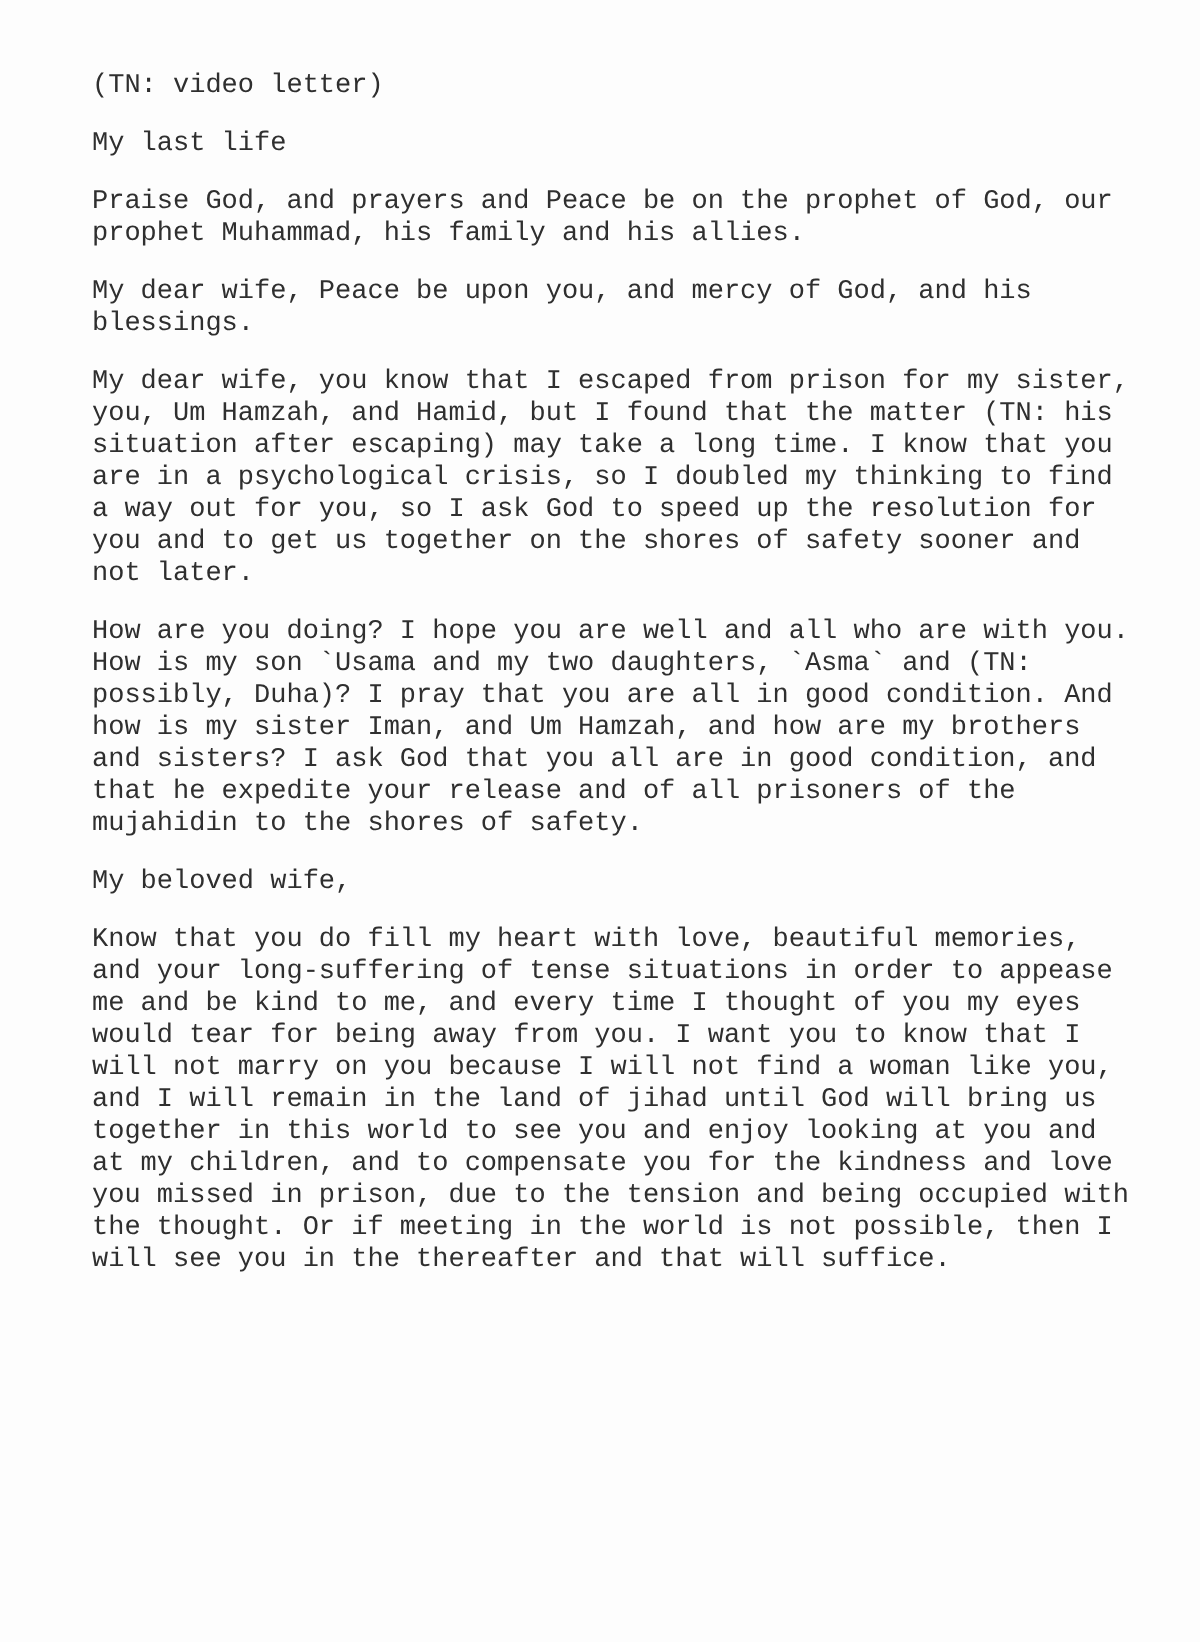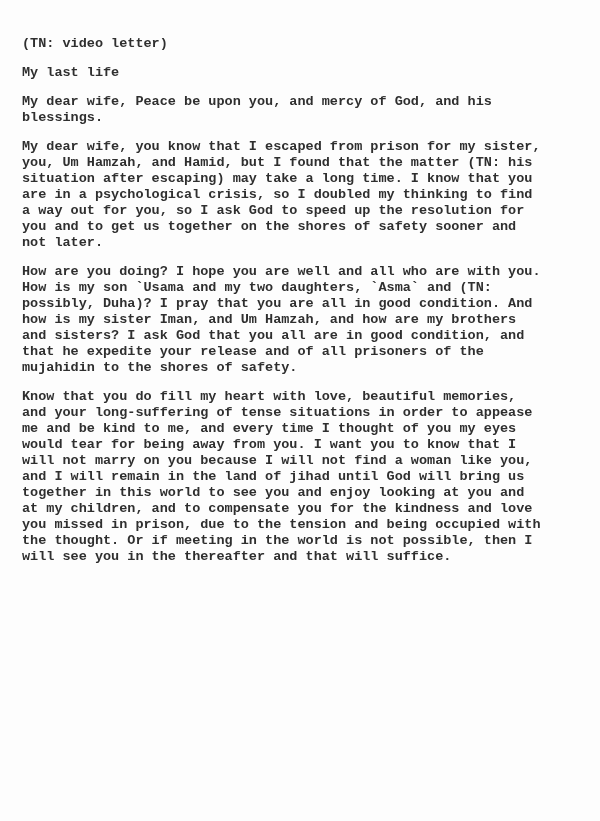--- a/index.html
+++ b/index.html
@@ -10,57 +10,59 @@
   body {
     width: 600px;
     height: 821px;
     overflow: hidden;
     font-family: "Liberation Mono", "DejaVu Sans Mono", monospace;
   }
   .page {
     box-sizing: border-box;
     width: 600px;
     height: 821px;
-    padding: 36px 28px 0 22px;
+    padding: 36px 28px 0 46px;
     background: #fdfdfd;
-    font-weight: bold;
   }
   .para {
     margin: 0 0 13px 0;
     font-size: 13.5px;
     line-height: 16px;
     color: #2f2f2f;
     white-space: pre-wrap;
     letter-spacing: 0px;
     -webkit-font-smoothing: antialiased;
   }
 </style>
 </head>
 <body>
 
 <div class="page">
   <p class="para">(TN: video letter)</p>
   <p class="para">My last life</p>
   <div>
+      <p class="para">Praise God, and prayers and Peace be on the prophet of God, our
+prophet Muhammad, his family and his allies.</p>
       <p class="para">My dear wife, Peace be upon you, and mercy of God, and his
 blessings.</p>
       <p class="para">My dear wife, you know that I escaped from prison for my sister,
 you, Um Hamzah, and Hamid, but I found that the matter (TN: his
 situation after escaping) may take a long time. I know that you
 are in a psychological crisis, so I doubled my thinking to find
 a way out for you, so I ask God to speed up the resolution for
 you and to get us together on the shores of safety sooner and
 not later.</p>
       <p class="para">How are you doing? I hope you are well and all who are with you.
 How is my son `Usama and my two daughters, `Asma` and (TN:
 possibly, Duha)? I pray that you are all in good condition. And
 how is my sister Iman, and Um Hamzah, and how are my brothers
 and sisters? I ask God that you all are in good condition, and
 that he expedite your release and of all prisoners of the
 mujahidin to the shores of safety.</p>
+      <p class="para">My beloved wife,</p>
       <p class="para">Know that you do fill my heart with love, beautiful memories,
 and your long-suffering of tense situations in order to appease
 me and be kind to me, and every time I thought of you my eyes
 would tear for being away from you. I want you to know that I
 will not marry on you because I will not find a woman like you,
 and I will remain in the land of jihad until God will bring us
 together in this world to see you and enjoy looking at you and
 at my children, and to compensate you for the kindness and love
 you missed in prison, due to the tension and being occupied with
 the thought. Or if meeting in the world is not possible, then I

